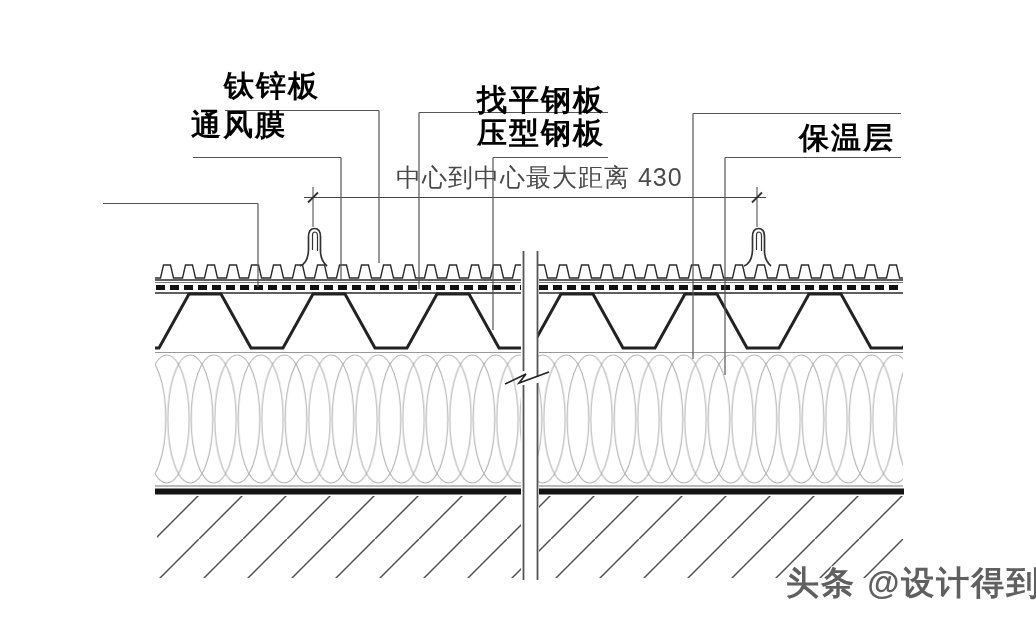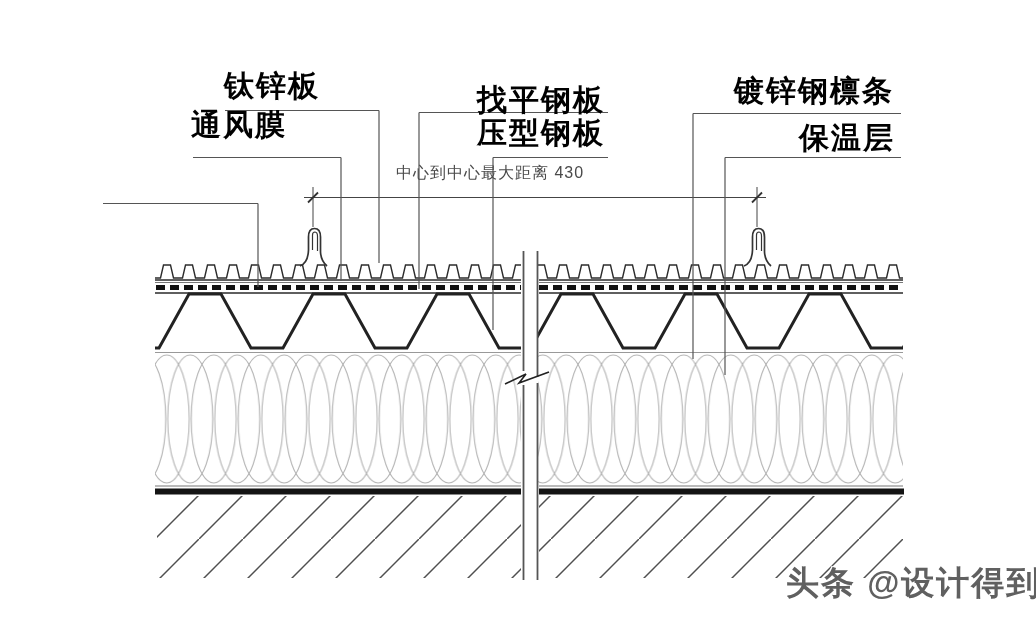--- a/index.html
+++ b/index.html
@@ -6,21 +6,21 @@
   #stage{
     position:relative;width:1036px;height:618px;background:#ffffff;overflow:hidden;
     font-family:"Liberation Sans","DejaVu Sans",sans-serif;
   }
   #drawing{position:absolute;left:0;top:0;}
   .lbl{
     position:absolute;color:#000000;font-size:30px;line-height:1;
     letter-spacing:2px;white-space:nowrap;font-weight:700;
   }
   .dim-text{
-    position:absolute;color:#4a4a4a;font-size:16px;line-height:1;
+    position:absolute;color:#4a4a4a;font-size:25px;line-height:1;
     letter-spacing:1px;white-space:nowrap;
   }
   .watermark{
     position:absolute;color:#606060;font-size:33px;line-height:1;font-weight:bold;
     letter-spacing:2px;white-space:nowrap;
     text-shadow:1px 1px 0 #fff,-1px -1px 0 #fff,1px -1px 0 #fff,-1px 1px 0 #fff,2px 2px 2px #fff;
   }
 </style>
 </head>
 <body>
@@ -111,19 +111,18 @@
       <path d="M493,157.5 H608 M493,157.5 V330"></path>
       <path d="M693,113.5 H901 M693,113.5 V359"></path>
       <path d="M725,157.5 H901 M725,157.5 V375"></path>
     </g>
   </svg>
 
   <div class="lbl" style="left:224px;top:71px;">钛锌板</div>
   <div class="lbl" style="left:191px;top:110px;">通风膜</div>
   <div class="lbl" style="left:477px;top:73px;margin-top:12px;">找平钢板</div>
   <div class="lbl" style="left:477px;top:118px;">压型钢板</div>
-  <div class="lbl" style="left:734px;top:76px;">镀锌钢檩条</div>
   <div class="lbl" style="left:799px;top:123px;text-align:center;">保温层</div>
 
   <div class="dim-text" style="left:396px;top:165px;">中心到中心最大距离 430</div>
 
   <div class="watermark" style="left:786px;top:566px;">头条 @设计得到</div>
 </div>
 
 </body></html>

